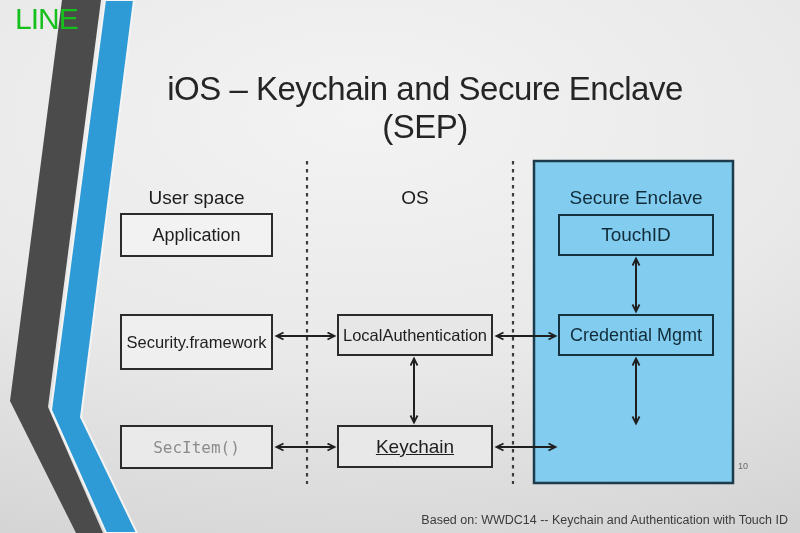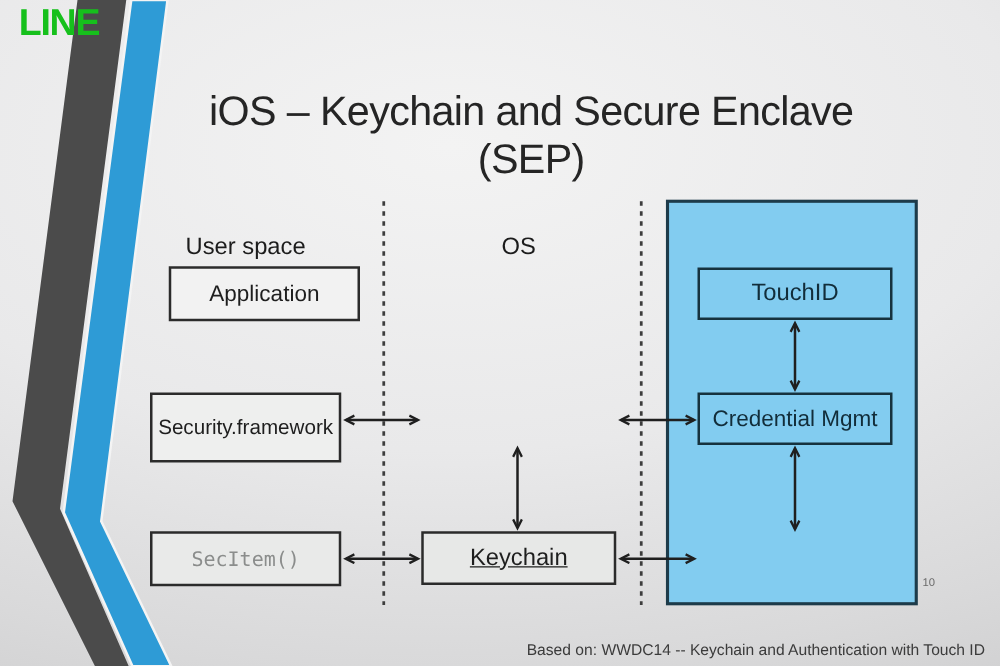--- a/index.html
+++ b/index.html
@@ -6,21 +6,21 @@
   .slide{
     position:relative;
     width:800px;height:533px;
     overflow:hidden;
     background:radial-gradient(120% 95% at 45% 22%, #f3f3f3 0%, #e9e9ea 48%, #d9d9da 82%, #cfcfd0 100%);
     font-family:"Liberation Sans", sans-serif;
   }
   svg.deco{position:absolute;left:0;top:0;z-index:1;}
   .logo{
     position:absolute;left:15px;top:2px;z-index:5;
-    font-size:30px;font-weight:bold;letter-spacing:-1px;
+    font-size:30px;font-weight:normal;letter-spacing:-1px;
     color:#16c01c;z-index:5;
   }
   .title{
     position:absolute;left:125px;top:70px;width:600px;z-index:4;
     text-align:center;font-size:33px;font-weight:400;letter-spacing:-0.5px;
     color:#252525;margin:0;
   }
   .col-h{
     position:absolute;top:169px;height:26px;z-index:4;
     display:flex;align-items:center;justify-content:center;
@@ -28,21 +28,21 @@
   }
   .col-h.user{left:120px;width:153px;}
   .col-h.os{left:337px;width:156px;}
   .col-h.enclave{left:558px;width:156px;color:#122d3a;}
   .box{
     position:absolute;z-index:4;box-sizing:border-box;
     border:2px solid #2b2b2b;
     display:flex;align-items:center;justify-content:center;
     font-size:18px;color:#1e1e1e;
   }
-  #b-app{left:120px;top:213px;width:153px;height:44px;background:#f2f2f2;margin-left:15px;}
+  #b-app{left:120px;top:213px;width:153px;height:44px;background:#f2f2f2;}
   #b-secfw{left:120px;top:314px;width:153px;height:56px;background:#eeefee;font-size:16.5px;}
   #b-secitem{left:120px;top:425px;width:153px;height:44px;background:#e9eae9;
     font-family:"DejaVu Sans Mono", monospace;font-size:16px;color:#8b8d8c;}
   #b-la{left:337px;top:314px;width:156px;height:42px;background:#e6e7e6;font-size:16.5px;}
   #b-kc{left:337px;top:425px;width:156px;height:43px;background:#e7e8e7;font-size:19px;text-decoration:underline;}
   #b-tid,#b-cm,#b-km{background:transparent;border-color:#16323e;color:#122d3a;}
   #b-tid{left:558px;top:214px;width:156px;height:42px;font-size:19px;}
   #b-cm{left:558px;top:314px;width:156px;height:42px;}
   #b-km{left:558px;top:426px;width:156px;height:43px;font-size:19px;}
   .caption{
@@ -84,24 +84,26 @@
       <line x1="636" y1="359" x2="636" y2="423" marker-start="url(#ah)" marker-end="url(#ah)"></line>
     </g>
   </svg>
 
   <div class="logo">LINE</div>
 
   <h1 class="title">iOS – Keychain and Secure Enclave (SEP)</h1>
 
   <div class="col-h user">User space</div>
   <div class="col-h os">OS</div>
+  <div class="col-h enclave">Secure Enclave</div>
 
   <div class="box" id="b-app">Application</div>
   <div class="box" id="b-secfw">Security.framework</div>
   <div class="box" id="b-secitem">SecItem()</div>
+  <div class="box" id="b-la">LocalAuthentication</div>
   <div class="box" id="b-kc">Keychain</div>
   <div class="box" id="b-tid">TouchID</div>
   <div class="box" id="b-cm">Credential Mgmt</div>
 
   <div class="pagenum">10</div>
   <div class="caption">Based on: WWDC14 -- Keychain and Authentication with Touch ID</div>
 
 </div>
 
 </body></html>

